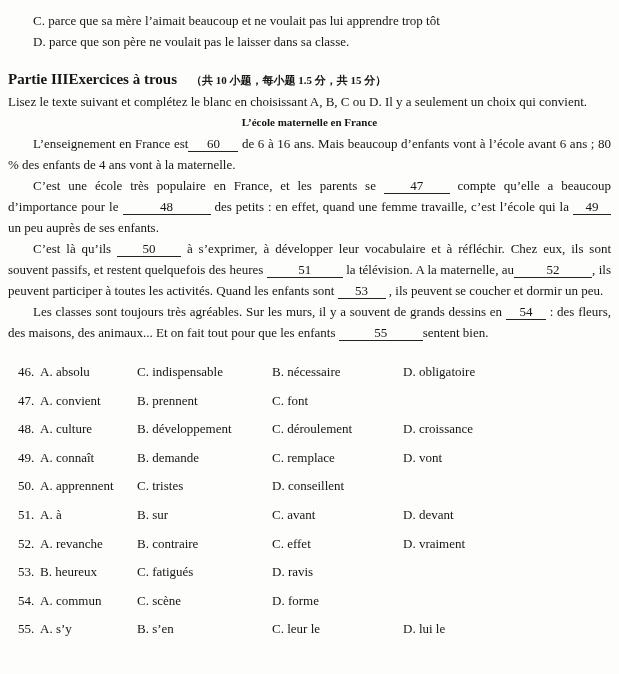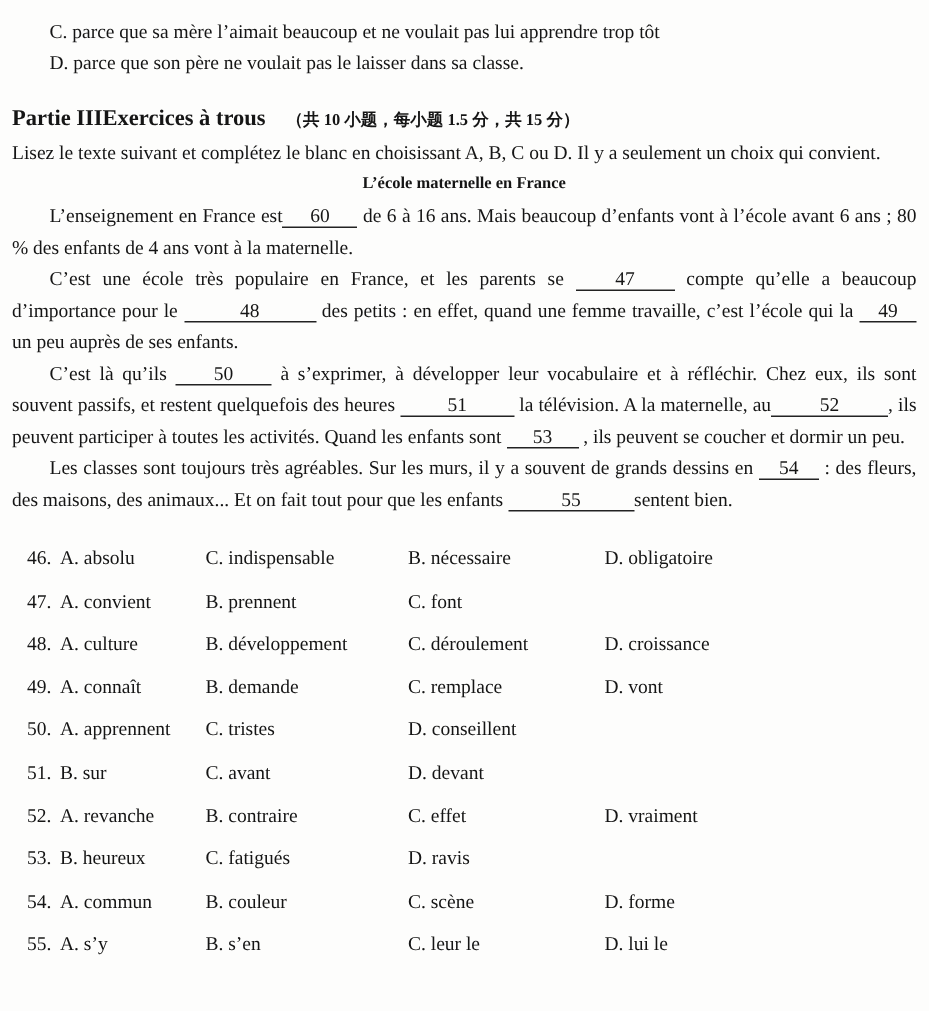--- a/index.html
+++ b/index.html
@@ -117,41 +117,41 @@
         <div class="q-cell">D. vont</div>
       </div>
       <div class="q-row">
         <div class="q-cell q-num">50.</div>
         <div class="q-cell">A. apprennent</div>
         <div class="q-cell">C. tristes</div>
         <div class="q-cell">D. conseillent</div>
       </div>
       <div class="q-row">
         <div class="q-cell q-num">51.</div>
+        <div class="q-cell">A. à</div>
         <div class="q-cell">B. sur</div>
         <div class="q-cell">C. avant</div>
         <div class="q-cell">D. devant</div>
       </div>
       <div class="q-row">
         <div class="q-cell q-num">52.</div>
         <div class="q-cell">A. revanche</div>
         <div class="q-cell">B. contraire</div>
         <div class="q-cell">C. effet</div>
         <div class="q-cell">D. vraiment</div>
       </div>
       <div class="q-row">
         <div class="q-cell q-num">53.</div>
         <div class="q-cell">B. heureux</div>
         <div class="q-cell">C. fatigués</div>
         <div class="q-cell">D. ravis</div>
       </div>
       <div class="q-row">
         <div class="q-cell q-num">54.</div>
         <div class="q-cell">A. commun</div>
-        <div class="q-cell">B. couleur</div>
         <div class="q-cell">C. scène</div>
         <div class="q-cell">D. forme</div>
       </div>
       <div class="q-row">
         <div class="q-cell q-num">55.</div>
         <div class="q-cell">A. s’y</div>
         <div class="q-cell">B. s’en</div>
         <div class="q-cell">C. leur le</div>
         <div class="q-cell">D. lui le</div>
       </div>

